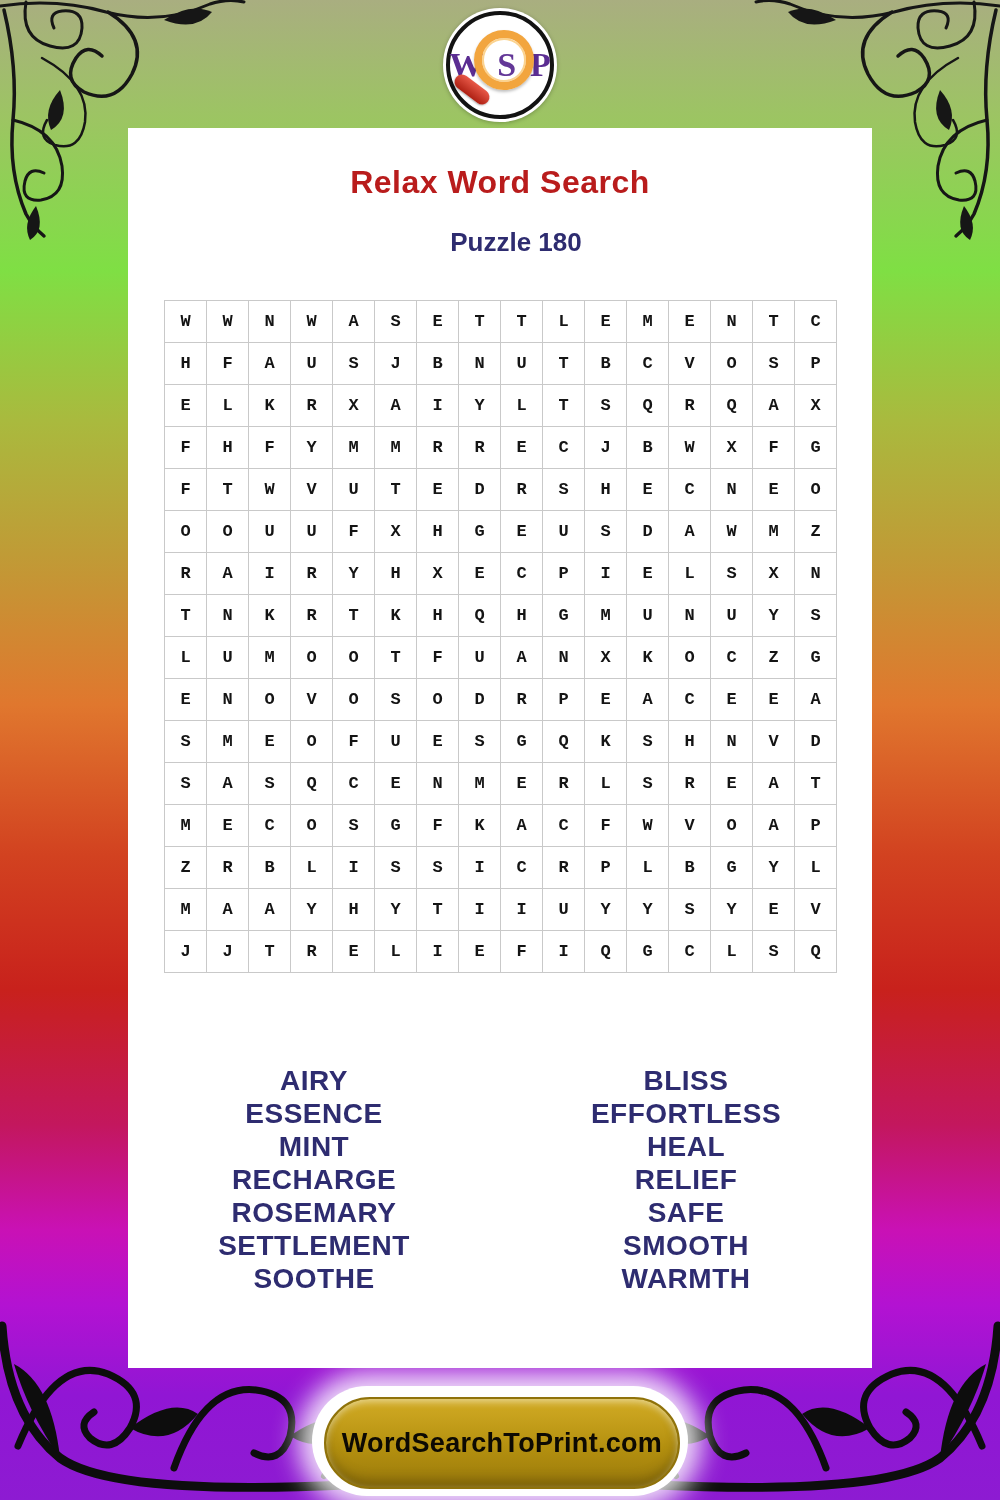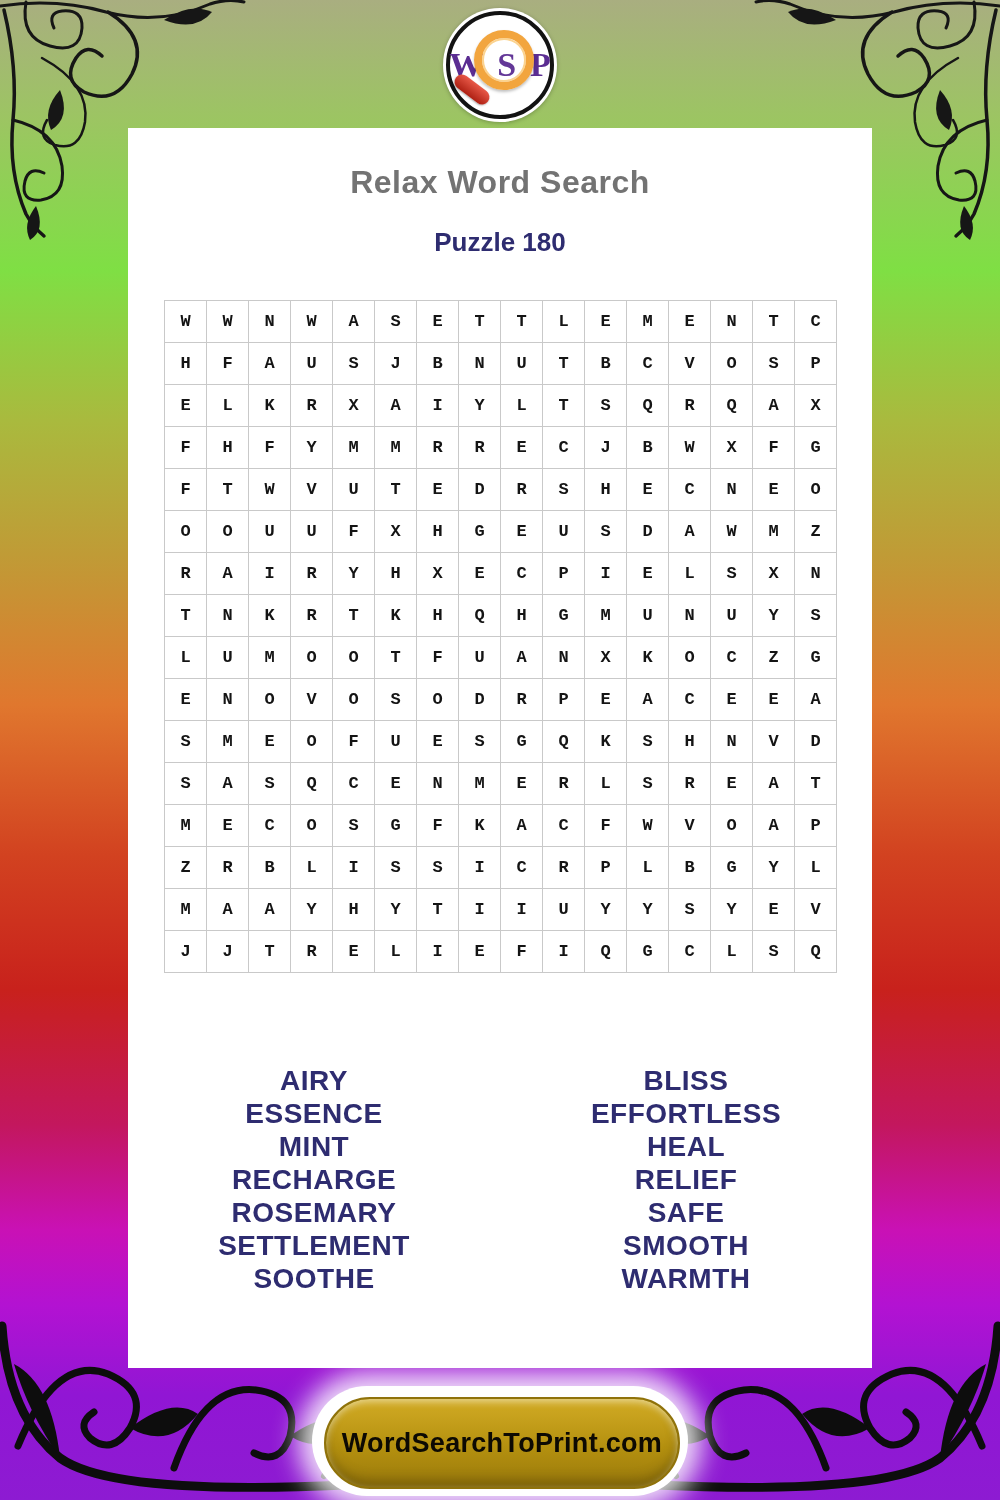--- a/index.html
+++ b/index.html
@@ -46,25 +46,25 @@
   .lens-ring {
     position:absolute; left:31px; top:22px; width:44px; height:44px; border-radius:50%;
     border:8px solid #f2a53e; z-index:4;
     box-shadow:0 2px 3px rgba(0,0,0,.25), inset 0 0 0 2px #fbd38f;
     background:rgba(255,255,255,0.05);
   }
 
   
   .title {
     position:absolute; top:36px; left:0; width:100%; text-align:center;
-    font-size:32px; font-weight:700; color:#737373; letter-spacing:.5px;
+    font-size:32px; font-weight:700; color:#b91c1c; letter-spacing:.5px;
   }
   .subtitle {
     position:absolute; top:99px; left:0; width:100%; text-align:center;
-    font-size:26px; font-weight:700; color:#2e2c70;
+    font-size:26px; font-weight:700; color:#2e2c70;padding-left:16px;
   }
 
   
   .grid {
     position:absolute; left:36px; top:172px;
     display:grid; grid-template-columns:repeat(16, 42px); grid-auto-rows:42px;
     border-top:1px solid #c9c9c9; border-left:1px solid #c9c9c9;
   }
   .cell {
     border-right:1px solid #c9c9c9; border-bottom:1px solid #c9c9c9;

